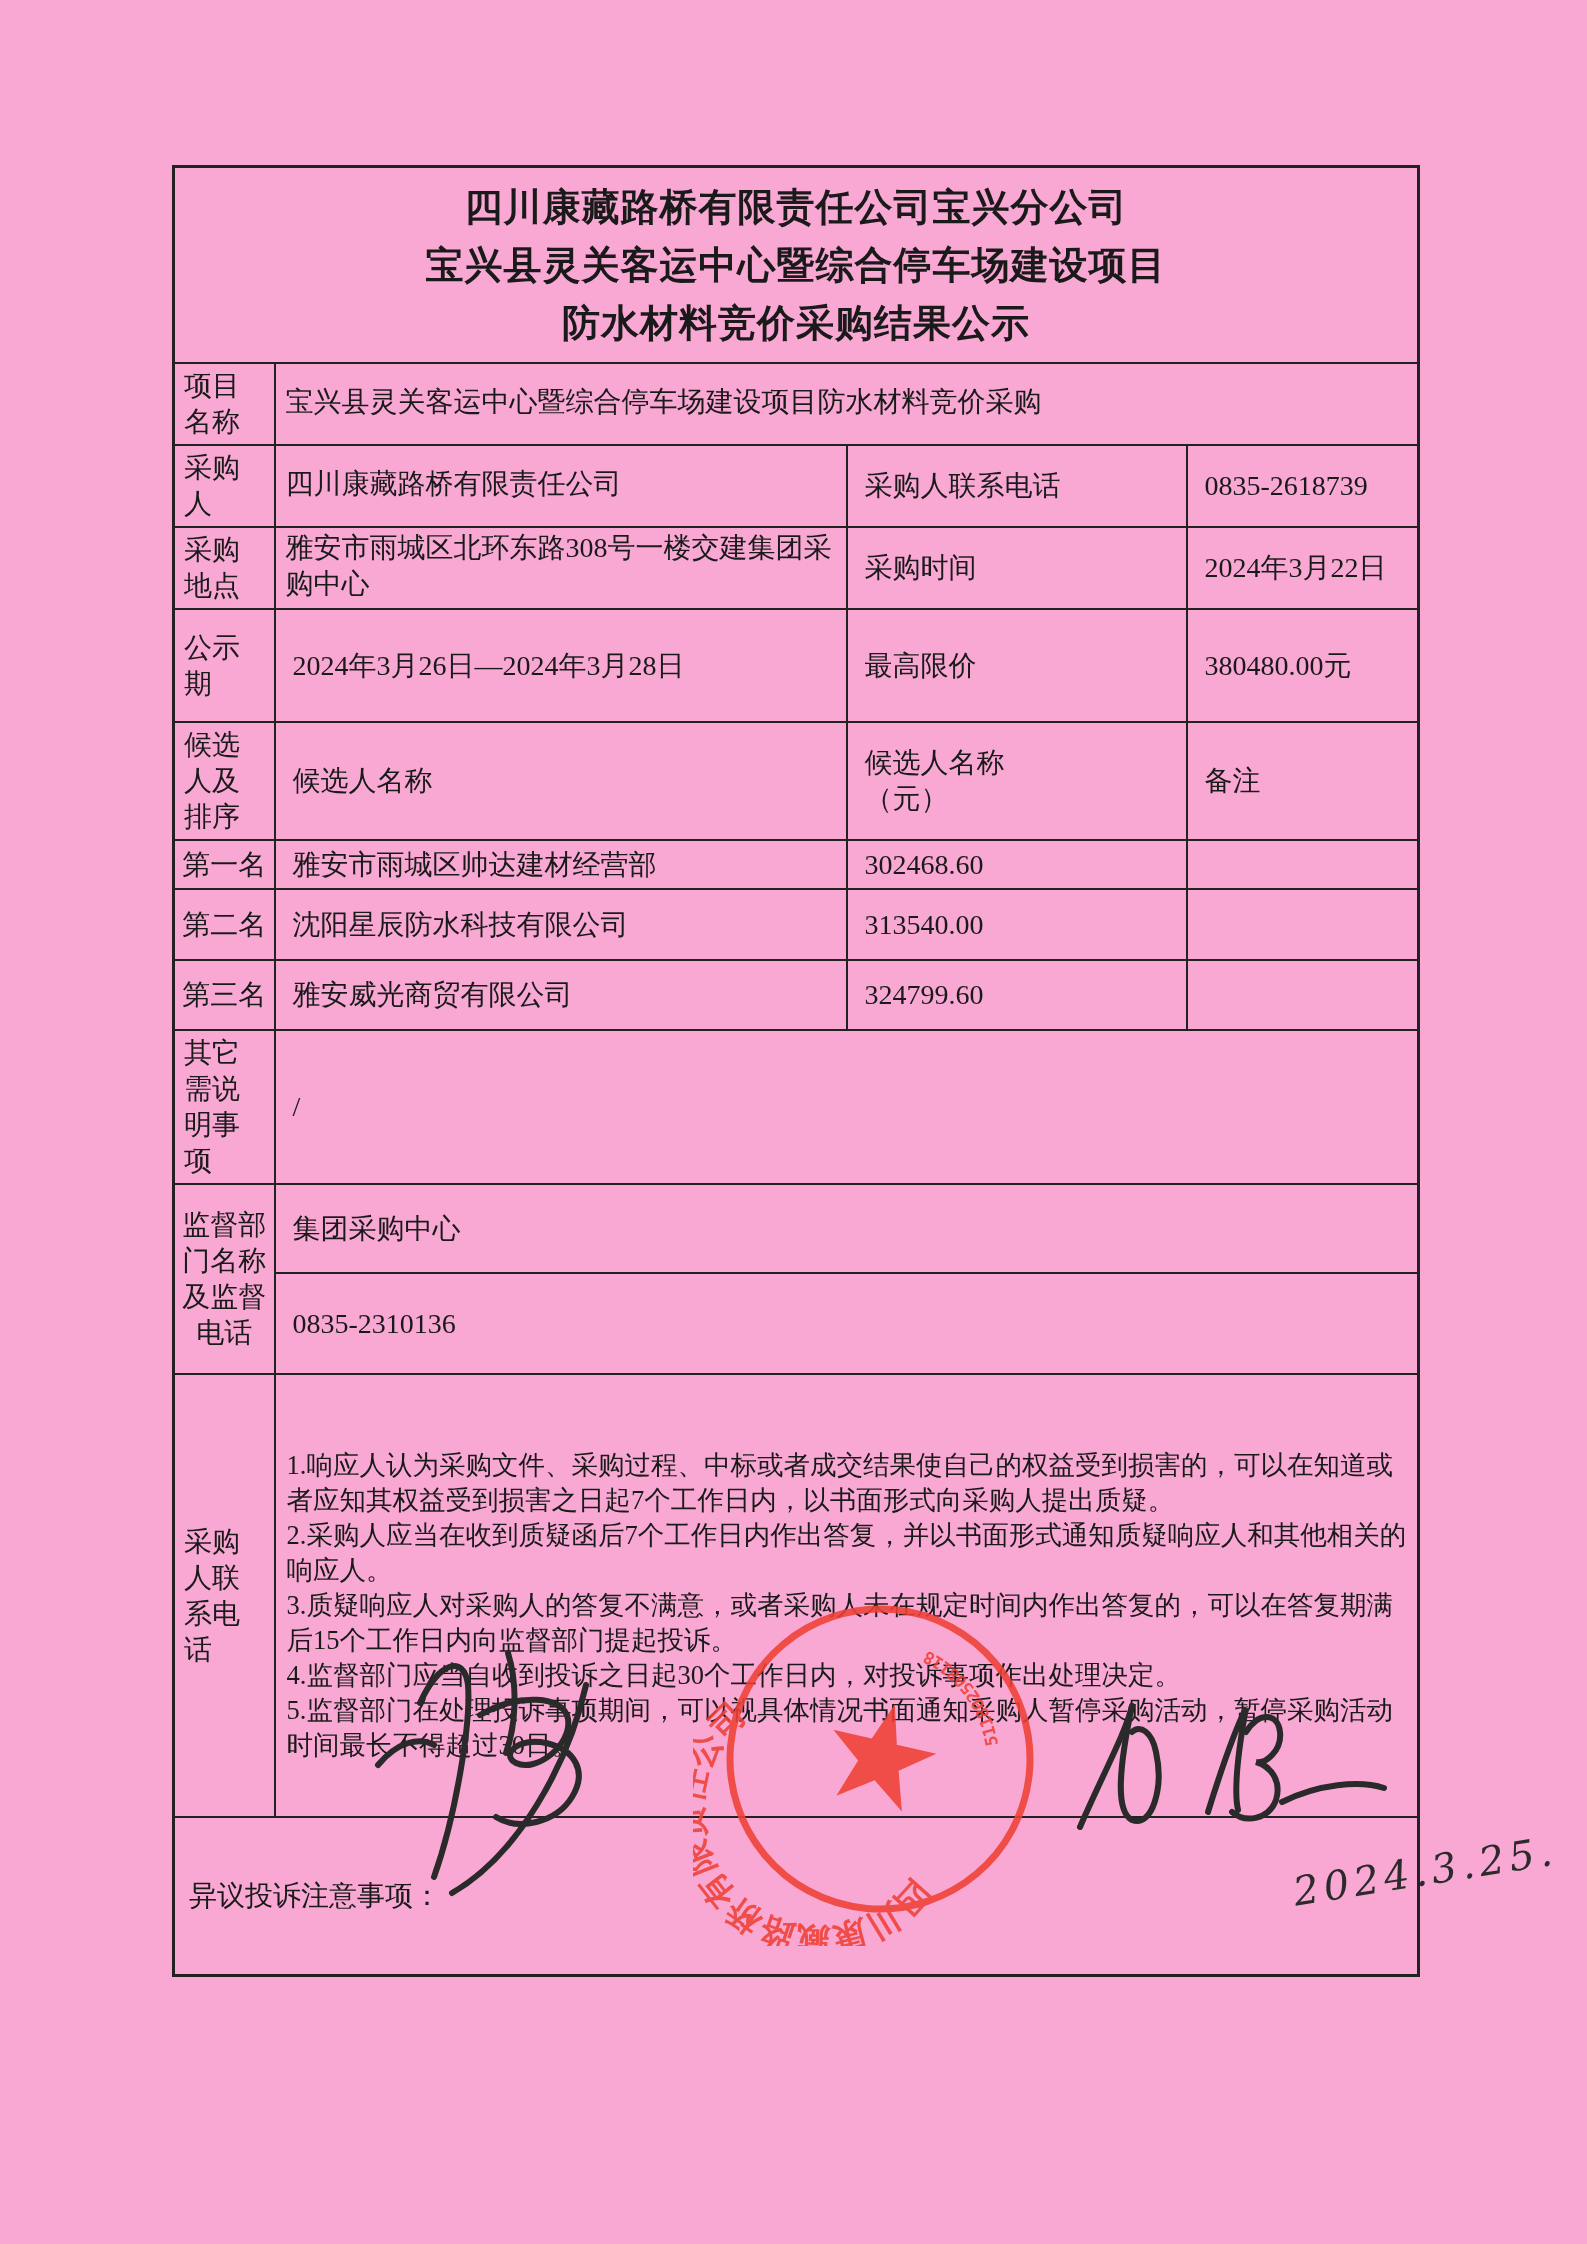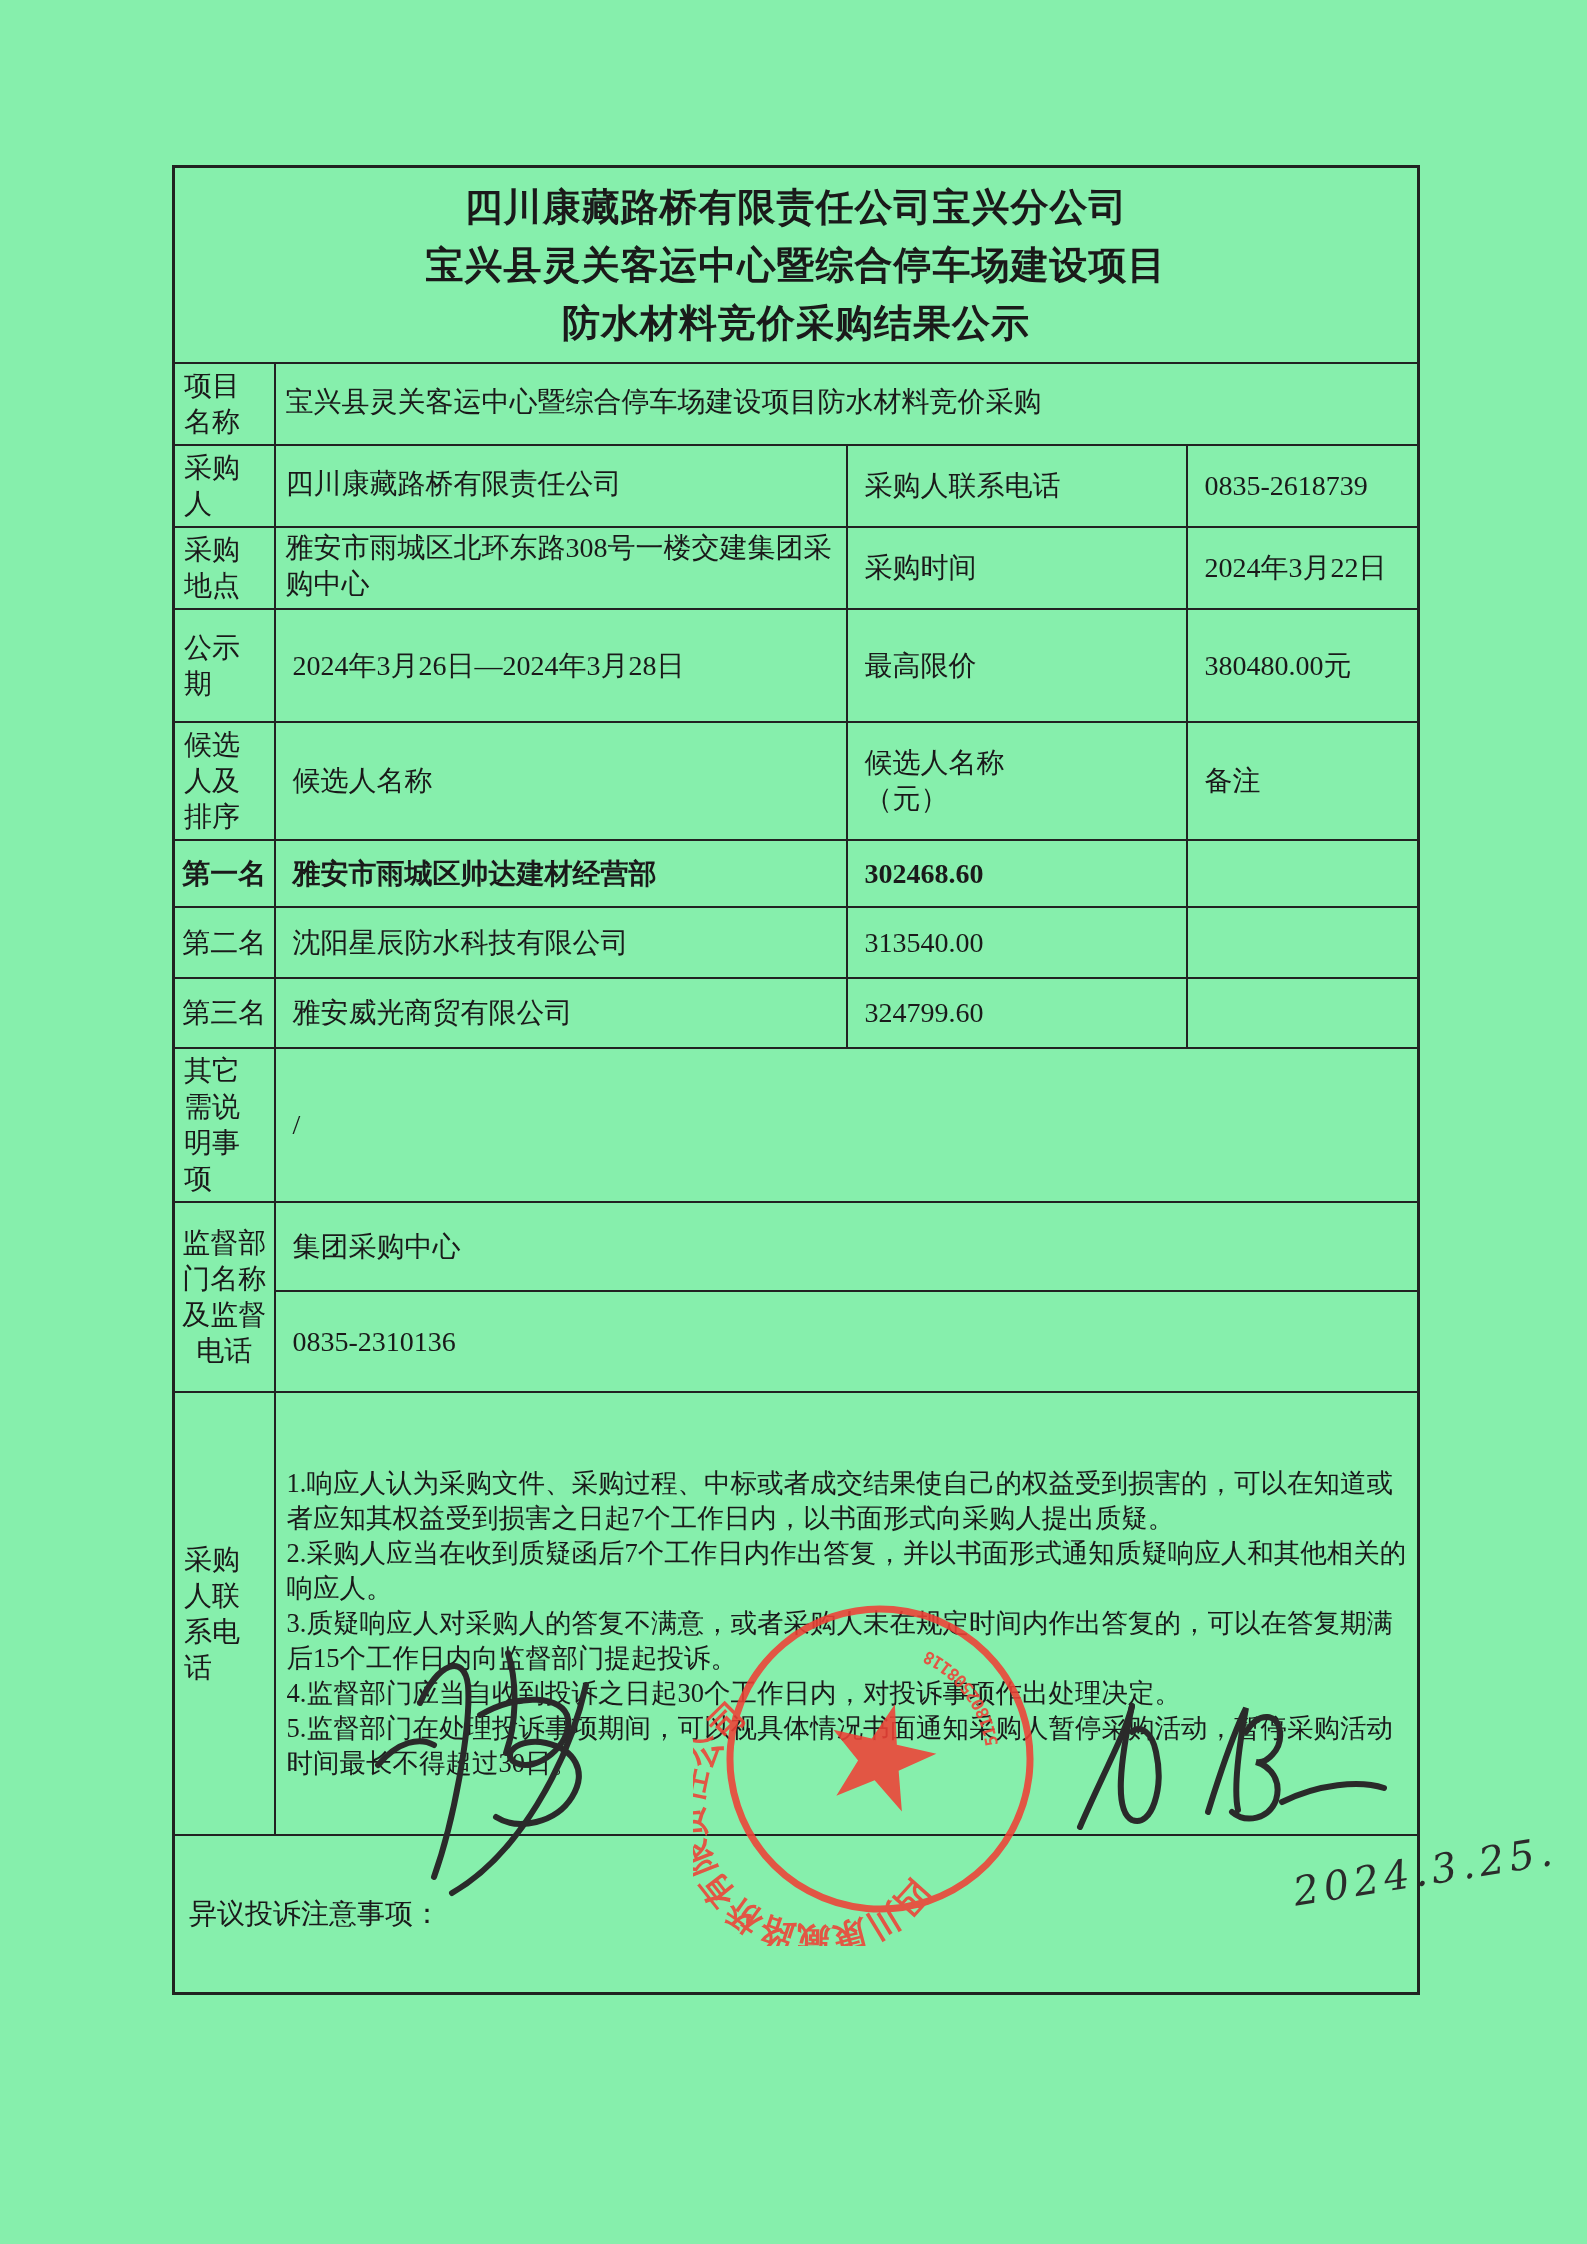--- a/index.html
+++ b/index.html
@@ -1,20 +1,20 @@
 <!DOCTYPE html>
 <html><head>
 <meta charset="utf-8">
 <style>
   html,body{margin:0;padding:0;}
   .page{
     position:relative;
     width:1587px;
     height:2244px;
-    background:#86efac;
+    background:#f9a8d4;
     font-family:"Liberation Serif", serif;
     color:#1a1a1a;
     overflow:hidden;
   }
   table.doc{
     position:absolute;
     left:172px;
     top:165px;
     width:1245px;
     border-collapse:collapse;
@@ -44,21 +44,21 @@
   td.val-c{ text-align:left; padding:4px 17px; }
   td.complaint-cell{
     vertical-align:bottom;
     text-align:left;
     padding:24px 8px 4px 11px;
   }
   .complaint-item{ font-size:26.5px; line-height:35px; }
   td.sig-row{ text-align:left; padding-left:14px; }
   .sig-label{ font-size:28px; }
   .r-title{height:195px;} .r2{height:79px;} .r3{height:74px;} .r4{height:79px;}
-  .r5{height:113px;} .r6{height:85px;} .r7{height:67px;font-weight:bold;} .r8{height:71px;}
+  .r5{height:113px;} .r6{height:85px;} .r7{height:49px;} .r8{height:71px;}
   .r9{height:70px;} .r10{height:98px;} .r11a{height:89px;} .r11b{height:101px;}
   .r12{height:443px;} .r13{height:158px;}
   .two-line{display:block;}
   
   .stamp-svg{ position:absolute; left:693px; top:1572px; z-index:5; opacity:.88; }
   .sig1-svg{ position:absolute; left:368px; top:1645px; z-index:6; }
   .sig2-svg{ position:absolute; left:1068px; top:1692px; z-index:6; }
   .hand-date{
     position:absolute; left:1292px; top:1848px; z-index:6;
     font-family:"DejaVu Serif", serif;

